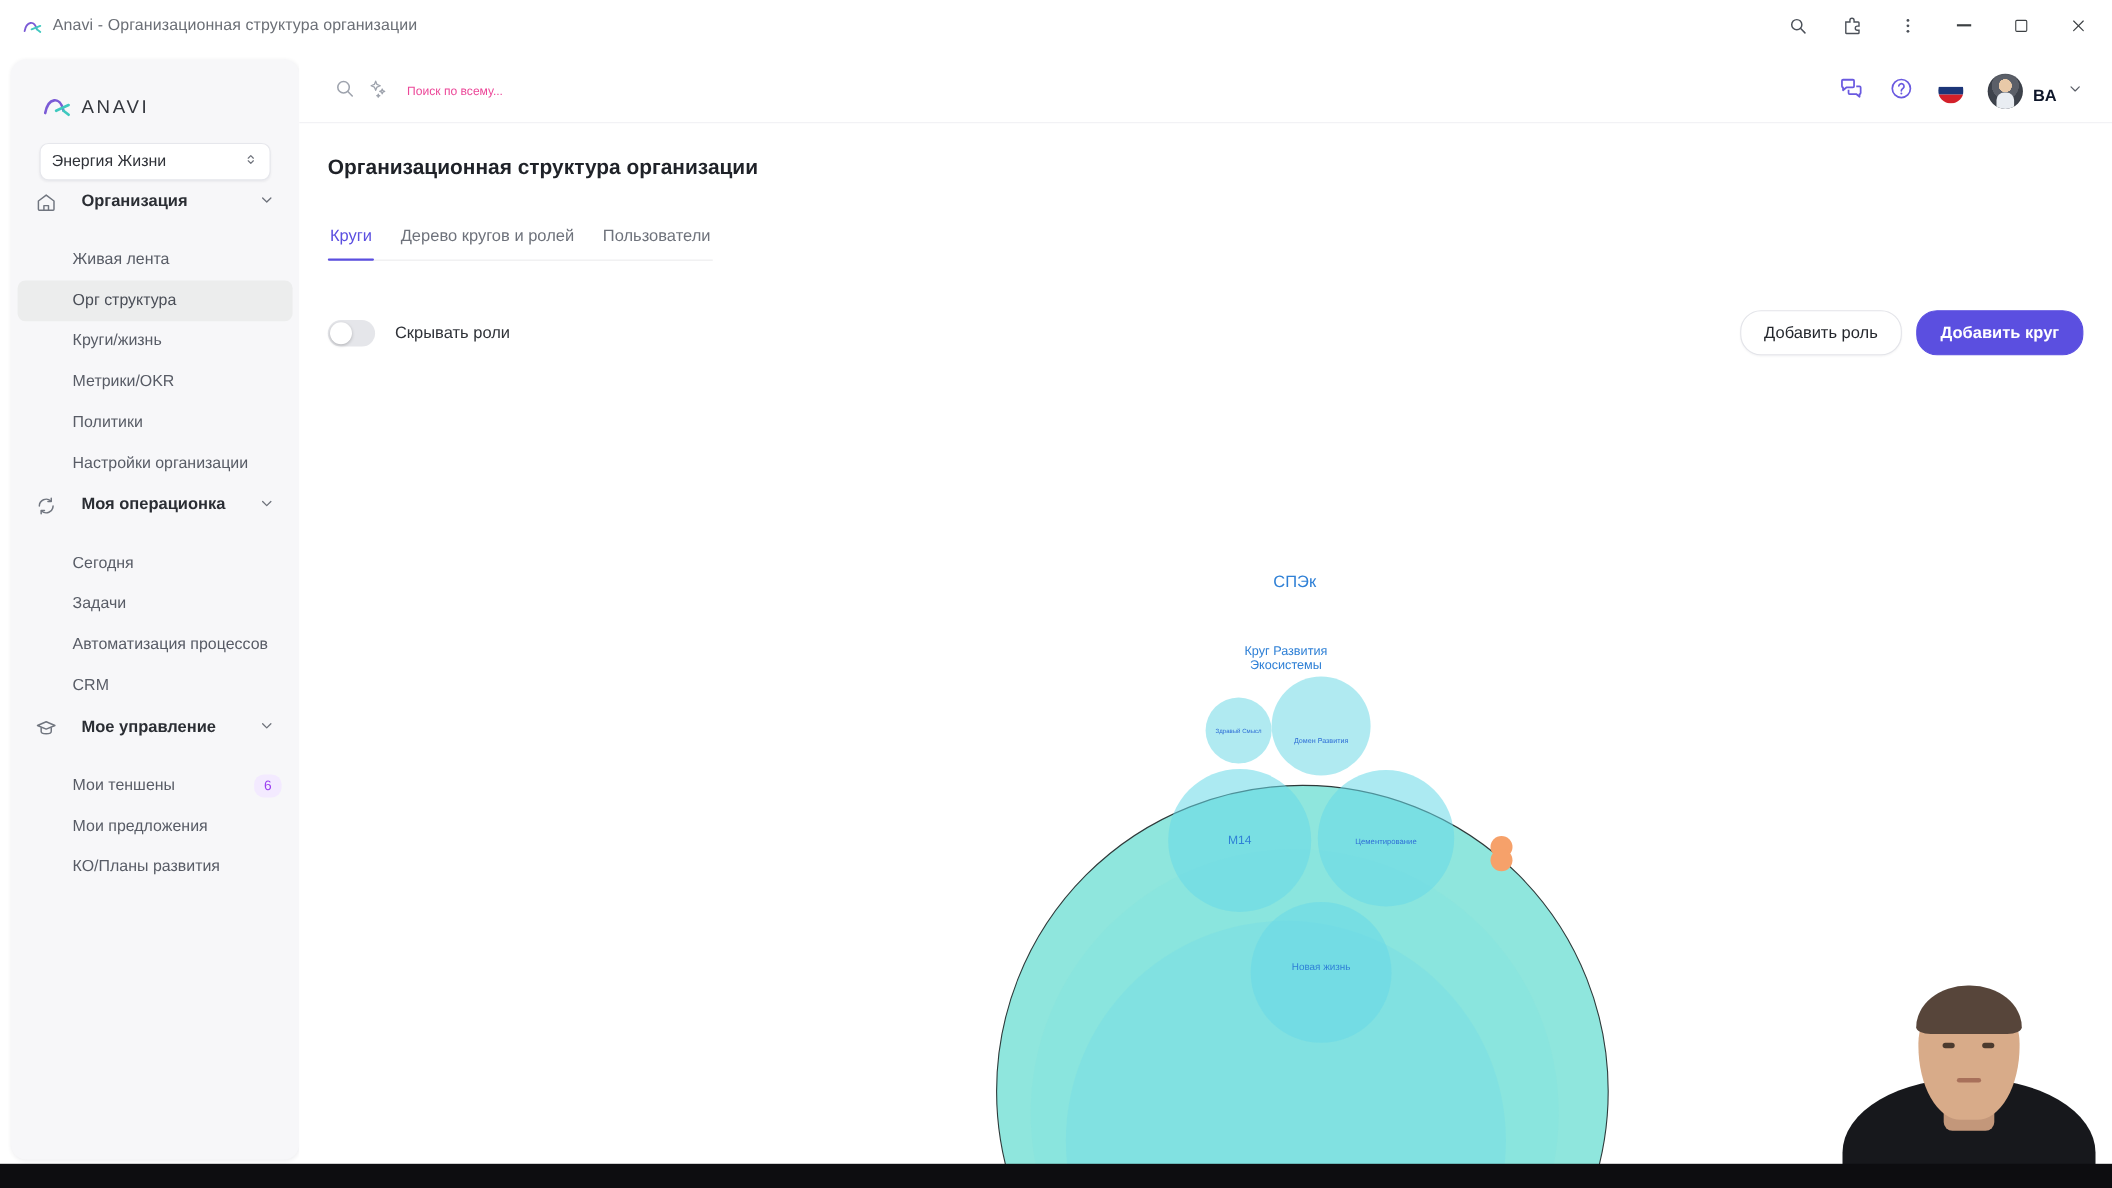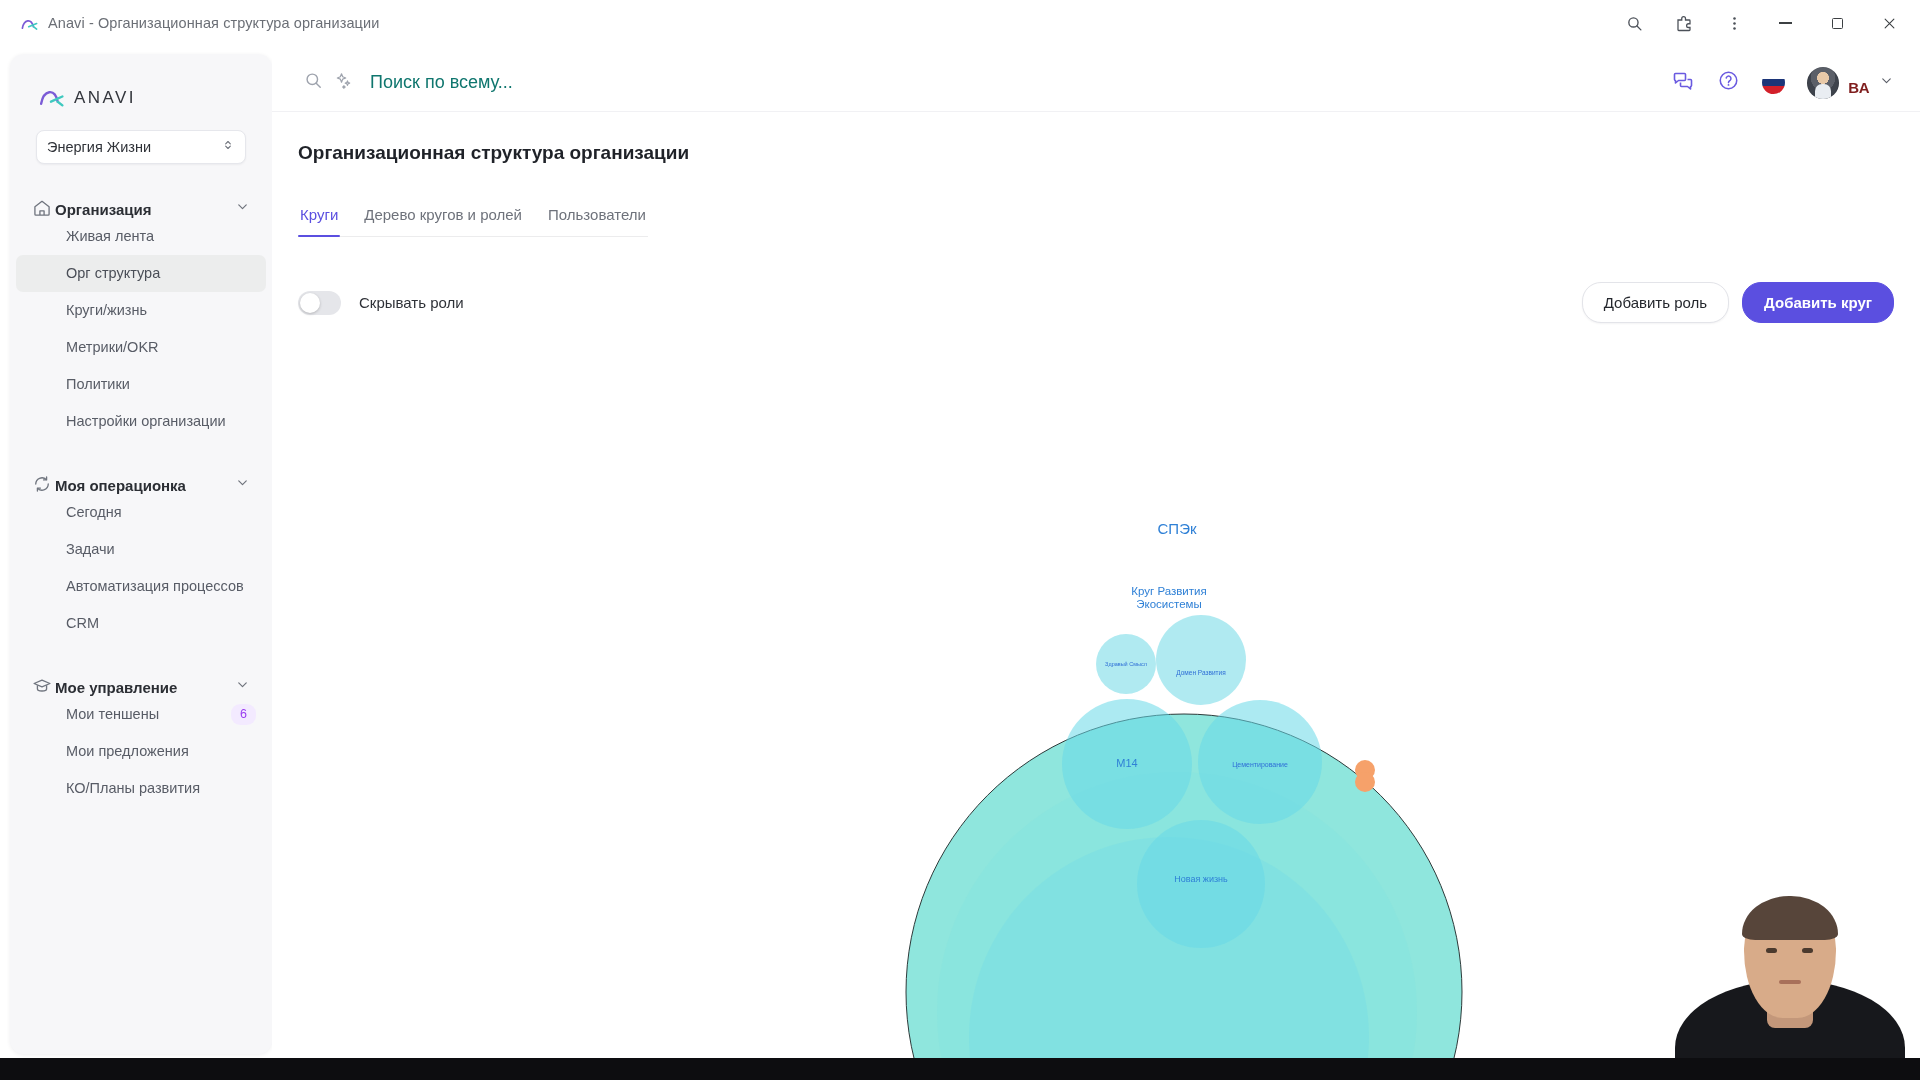--- a/index.html
+++ b/index.html
@@ -47,21 +47,21 @@
   .brand { display: flex; align-items: center; gap: 9px; padding: 26px 0 0 28px; height: 62px; }
   .brand-name { font-size: 17px; letter-spacing: 2.4px; color: #33363d; }
   .org-select {
     margin: 14px 26px 0 26px;
     height: 34px; background: #fff; border: 1px solid #e6e7ec; border-radius: 8px;
     display: flex; align-items: center; padding: 0 10px;
     box-shadow: 0 1px 2px rgba(16,20,40,.05);
   }
   .org-select-label { font-size: 14.5px; color: #2f3238; flex: 1; }
   .nav-group {
-    display: flex; align-items: flex-end; gap: 3px;
+    display: flex; align-items: flex-start; gap: 22px;
     height: 44px; padding: 0 22px 0 22px; margin-top: 10px;
   }
   .nav-group-label { font-size: 15px; font-weight: bold; color: #2b2e34; flex: 1; }
   .nav-item {
     display: flex; align-items: center;
     min-height: 37px; padding: 6px 16px 6px 56px;
     font-size: 14.5px; color: #585c66; line-height: 1.55;
   }
   .nav-item.active { background: #eceded; border-radius: 7px; margin: 0 6px; padding-left: 50px; color: #4a4e57; }
   .nav-item .badge {
@@ -70,42 +70,42 @@
   }
   .icon-sq { width: 20px; height: 20px; flex: 0 0 20px; color: #70757f; }
 
   
   .main { position: absolute; left: 272px; top: 54px; right: 0; bottom: 0; background: #fff; }
   .app-header {
     height: 58px; display: flex; align-items: center; padding: 0 26px 0 26px;
     border-bottom: 1px solid #f1f1f4;
   }
   .search-wrap { display: flex; align-items: center; gap: 11px; flex: 1; padding-left: 6px; }
-  .search-placeholder { font-size: 18px; color: #0f766e; padding-left: 6px; }
+  .search-placeholder { font-size: 11px; color: #ec4899; padding-left: 6px; }
   .hdr-right { display: flex; align-items: center; gap: 22px; }
   .flag {
     width: 23px; height: 23px; border-radius: 50%; overflow: hidden;
     display: flex; flex-direction: column;
   }
   .flag i { display: block; height: 33.34%; }
   .flag .f1 { background: #ffffff; }
   .flag .f2 { background: #1c3578; }
   .flag .f3 { background: #d3202a; }
   .avatar-wrap { display: flex; align-items: center; gap: 9px; }
   .avatar {
     width: 32px; height: 32px; border-radius: 50%;
     background: radial-gradient(circle at 50% 34%, #e8c9a8 0 22%, #5b5f68 23% 46%, #3e434c 47% 100%);
     box-shadow: inset 0 0 0 1px rgba(0,0,0,.08);
     position: relative; overflow: hidden;
   }
   .avatar::after {
     content:""; position:absolute; left:50%; top:56%; transform:translateX(-50%);
     width: 16px; height: 17px; border-radius: 7px 7px 0 0; background:#e9edf2;
   }
-  .avatar-initials { font-size: 15px; font-weight: bold; color: #7f1d1d; letter-spacing: .4px; margin-top: 10px; }
+  .avatar-initials { font-size: 15px; font-weight: bold; color: #0f172a; letter-spacing: .4px; margin-top: 10px; }
 
   
   .page { padding: 30px 26px 0 26px; position: relative; height: calc(100% - 58px); }
   .page-title { font-size: 19px; font-weight: bold; color: #1f2228; }
   .tabs { display: flex; gap: 22px; margin-top: 42px; border-bottom: 1px solid #ececed; width: 350px; }
   .tab { padding: 0 2px 13px 2px; font-size: 15px; color: #6e727b; position: relative; }
   .tab.active { color: #5b4fe0; }
   .tab.active::after {
     content: ""; position: absolute; left: 0; right: 0; bottom: -1px; height: 2.5px;
     background: #5b4fe0; border-radius: 2px;

